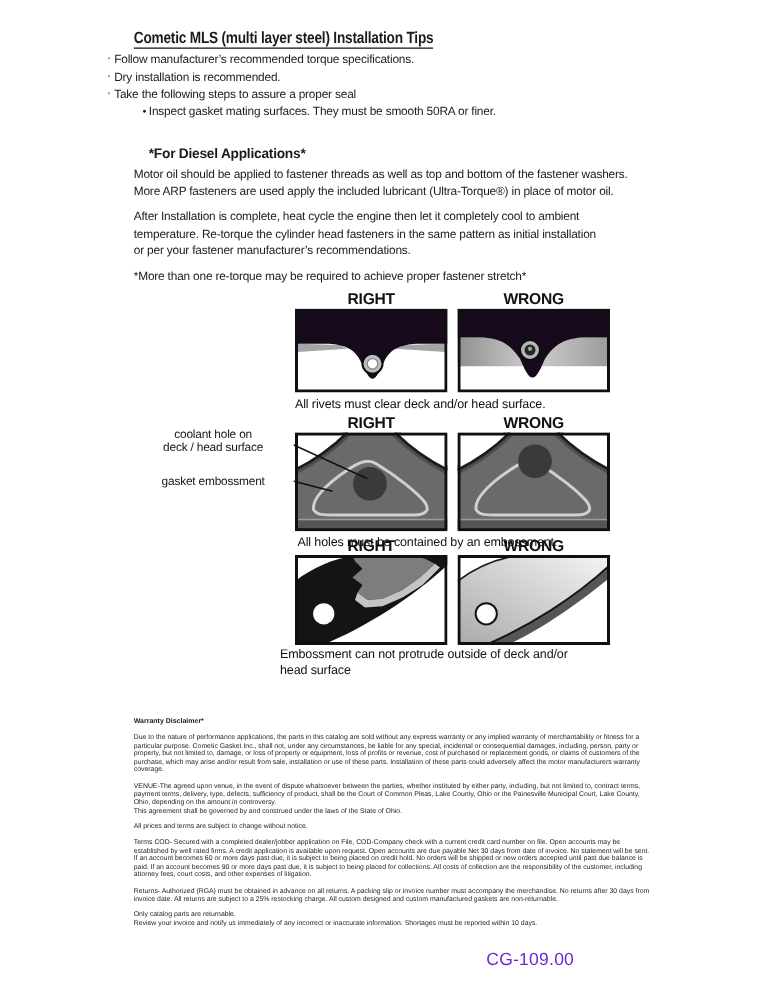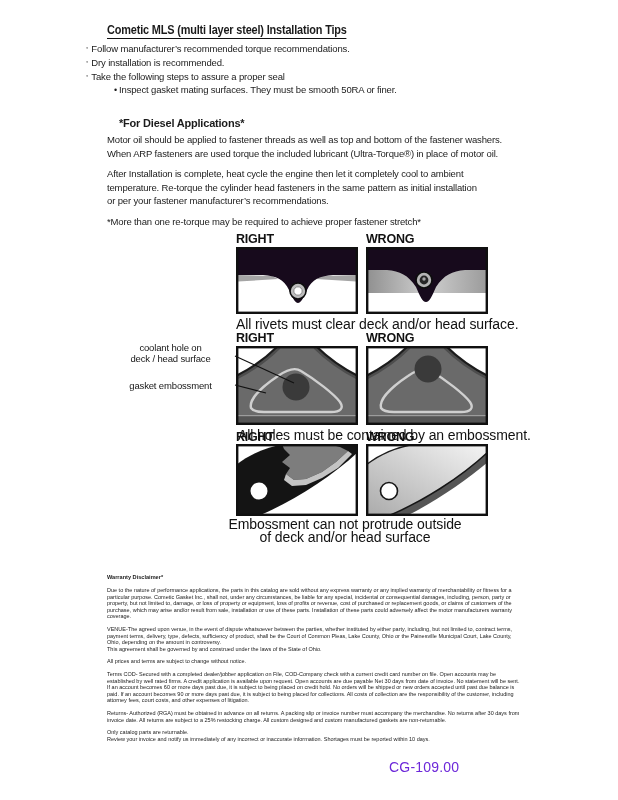--- a/index.html
+++ b/index.html
@@ -14,49 +14,49 @@
     transform:scaleX(0.84); transform-origin:left top; white-space:nowrap;
   }
   .bullets { position:absolute; left:86px; top:41px; font-size:9.5px; letter-spacing:-0.15px; line-height:13.4px; width:470px; }
   .bullets .row { white-space:nowrap; }
   .bullets .sub { padding-left:28px; }
   .m1 { font-size:7px; vertical-align:1.5px; padding-right:3px; }
   .m2 { font-size:9px; padding-right:2px; }
   .diesel { position:absolute; left:107px; top:117px; width:424px; }
   .diesel h2 { margin:0 0 4px 12px; font-size:11px; letter-spacing:-0.2px; }
   .diesel p { margin:0 0 7px 0; font-size:9.5px; letter-spacing:-0.15px; line-height:13.5px; white-space:pre-line; }
-  .d-label { position:absolute; width:122px; text-align:left; font-weight:bold; font-size:12.5px; letter-spacing:-0.2px; color:#111; }
+  .d-label { position:absolute; width:122px; text-align:center; font-weight:bold; font-size:12.5px; letter-spacing:-0.2px; color:#111; }
   .d-box { position:absolute; width:122px; }
   .d-box svg { display:block; }
-  .caption { position:absolute; font-size:14px; letter-spacing:-0.1px; color:#111; line-height:12.5px;text-align:center; }
+  .caption { position:absolute; font-size:10px; letter-spacing:-0.1px; color:#111; line-height:12.5px; }
   .ptr-label { position:absolute; font-size:9.5px; letter-spacing:-0.15px; text-align:center; white-space:pre-line; line-height:11px; color:#161616; }
   .overlay { position:absolute; left:0; top:0; pointer-events:none; }
   .disclaimer { position:absolute; left:107px; top:574px; width:414px; color:#222; }
   .disclaimer h3 { margin:0 0 7px 0; font-size:5.6px; }
   .disclaimer p { margin:0 0 6px 0; font-size:5.5px; line-height:6.6px; white-space:pre-line; }
   .footer-code { position:absolute; left:389px; top:759px; font-size:14px; letter-spacing:0.2px; color:#6d28d9; }
 </style>
 </head>
 <body>
 
 <div class="page">
 
   <h1 class="title">Cometic MLS (multi layer steel) Installation Tips</h1>
 
   <div class="bullets">
-    <div class="row"><span class="m1">◦</span><span>Follow manufacturer’s recommended torque recommendations.</span></div>
+    <div class="row"><span class="m1">◦</span><span>Follow manufacturer’s recommended torque specifications.</span></div>
     <div class="row"><span class="m1">◦</span><span>Dry installation is recommended.</span></div>
     <div class="row"><span class="m1">◦</span><span>Take the following steps to assure a proper seal</span></div>
     <div class="row sub"><span class="m2">•</span><span>Inspect gasket mating surfaces.  They must be smooth 50RA or finer.</span></div>
   </div>
 
   <div class="diesel">
     <h2>*For Diesel Applications*</h2>
     <p>Motor oil should be applied to fastener threads as well as top and bottom of the fastener washers.
-When ARP fasteners are used torque the included lubricant (Ultra-Torque®) in place of motor oil.</p>
+More ARP fasteners are used apply the included lubricant (Ultra-Torque®) in place of motor oil.</p>
     <p>After Installation is complete, heat cycle the engine then let it completely cool to ambient
 temperature. Re-torque the cylinder head fasteners in the same pattern as initial installation
 or per your fastener manufacturer’s recommendations.</p>
     <p>*More than one re-torque may be required to achieve proper fastener stretch*</p>
   </div>
 
   <div class="d-label" style="left:236px; top:232px;">RIGHT</div>
   <div class="d-label" style="left:366px; top:232px;">WRONG</div>
 
   <div class="d-box" style="left:236px; top:247px;">

